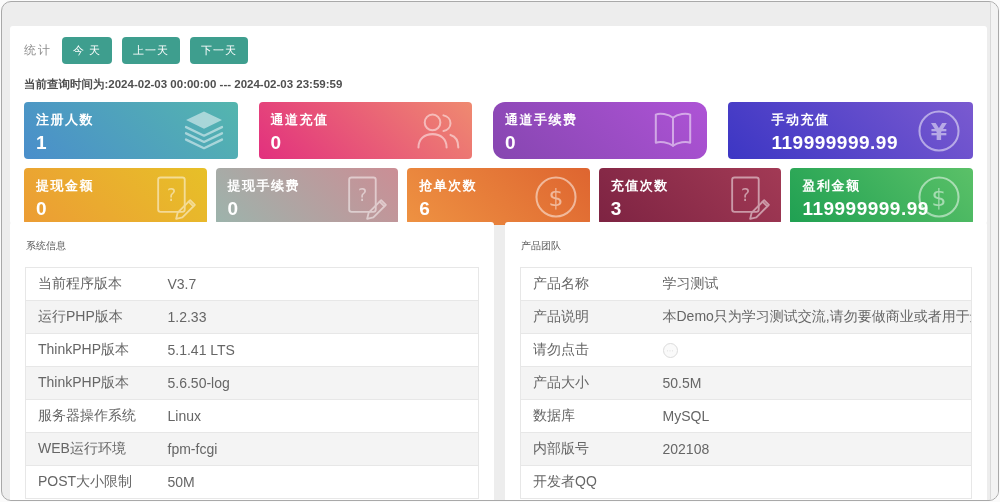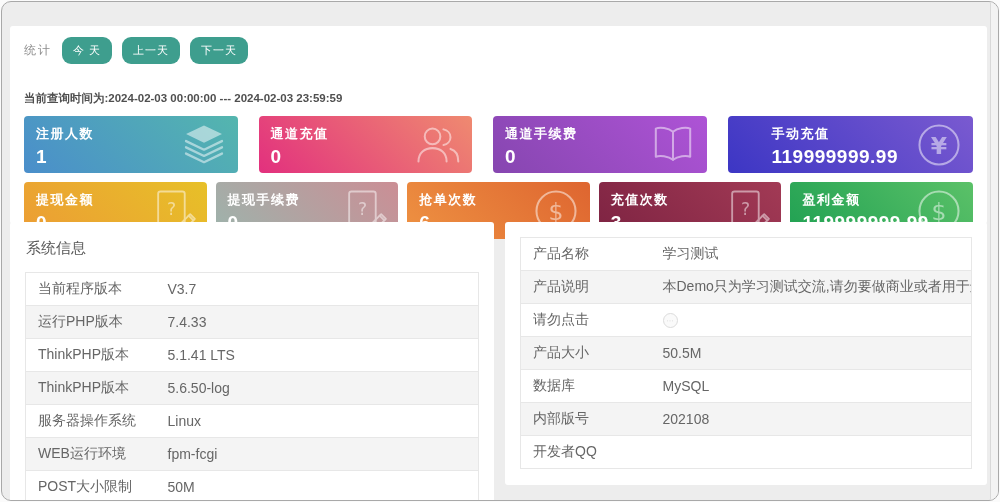--- a/index.html
+++ b/index.html
@@ -14,43 +14,43 @@
   }
   
   .stats-panel {
     position:absolute; left:8px; top:24px; width:977px; height:198px;
     background:#fff; border-radius:3px; padding:11px 14px;
   }
   .stats-header { display:flex; align-items:center; }
   .stats-title { font-size:12px; color:#8c8c8c; letter-spacing:2px; }
   .range-btn {
     margin-left:10px; background:var(--accent,#3e9e8e); color:#fff; border:none;
-    font-size:11px; padding:6px 11px; border-radius:9px; cursor:pointer;
+    font-size:11px; padding:6px 11px; border-radius:4px; cursor:pointer;
     font-family:inherit; letter-spacing:1px;
   }
-  .query-time { margin-top:27px; font-size:11.5px; font-weight:bold; color:#4f4f4f; }
+  .query-time { margin-top:13px; font-size:11.5px; font-weight:bold; color:#4f4f4f; }
   .cards-row { display:flex; margin-top:10px; }
   .cards-row.row1 { gap:21px; }
   .cards-row.row1 .stat-card { flex:1; }
   .cards-row.row2 { gap:9px; margin-top:9px; }
   .cards-row.row2 .stat-card { width:184px;padding-left:12px; }
   .stat-card {
     position:relative; height:57px; border-radius:4px; color:#fff;
     padding:9px 12px; overflow:hidden;
   }
   .stat-label { position:relative; z-index:1; font-size:13px; font-weight:bold; letter-spacing:1.5px; }
   .stat-value { position:relative; z-index:1; font-size:19px; font-weight:bold; margin-top:4px; line-height:1; letter-spacing:.5px; }
   .stat-icon { position:absolute; z-index:0; right:9px; top:50%; transform:translateY(-50%); width:50px; height:50px; opacity:.5; }
   .stat-icon svg { width:100%; height:100%; }
   
   .panels-row { position:absolute; left:8px; top:220px; width:977px; display:flex; gap:11px; align-items:flex-start; }
   .panel { background:#fff; border-radius:3px; padding:15px 15px 16px; }
   .panel.system { width:484px; }
   .panel.product { flex:1; }
-  .panel-title { font-size:15px; color:#595959; margin:2px 0 14px 1px; }
+  .panel-title { font-size:10px; color:#595959; margin:2px 0 14px 1px; }
   .info-table { width:100%; border-collapse:collapse; border:1px solid #e7e7e7; table-layout:fixed; }
   .info-table tr { border-bottom:1px solid #e7e7e7; }
   .info-table tr:last-child { border-bottom:none; }
   .info-table tr:nth-child(even) { background:#f4f4f4; }
   .info-table td { font-size:14px; color:#666; padding:7px 12px; white-space:nowrap; overflow:hidden; }
   .info-table td.label-cell { width:130px; }
   .mini-circle-icon {
     display:inline-block; width:15px; height:15px; border:1px solid #dcdcdc; border-radius:50%;
     background:#fafafa; vertical-align:middle; text-align:center; line-height:13px;
     font-size:7px; color:#cfcfcf; cursor:pointer;
@@ -86,21 +86,21 @@
         <div class="stat-card" style="background: linear-gradient(45deg, rgb(226, 48, 126), rgb(239, 138, 112));">
           <div class="stat-label">通道充值</div>
           <div class="stat-value">0</div>
           <span class="stat-icon"><svg viewBox="0 0 64 64" fill="none" stroke="#fff" stroke-width="2.6" stroke-linecap="round" stroke-linejoin="round">
               <circle cx="25" cy="21" r="10"></circle>
               <path d="M7 53 c0-11 8-17 18-17 s18 6 18 17"></path>
               <path d="M39 12 c5 1 9 5 9 10 s-4 9-9 10"></path>
               <path d="M48 37 c7 2 10 8 10 16"></path>
             </svg></span>
         </div>
-        <div class="stat-card" style="background: linear-gradient(45deg, rgb(134, 70, 176), rgb(174, 83, 214));">
+        <div class="stat-card" style="background: linear-gradient(45deg, rgb(134, 70, 176), rgb(174, 83, 214)); border-radius: 12px;">
           <div class="stat-label">通道手续费</div>
           <div class="stat-value">0</div>
           <span class="stat-icon"><svg viewBox="0 0 64 64" fill="none" stroke="#fff" stroke-width="2.6" stroke-linecap="round" stroke-linejoin="round">
               <path d="M32 15 C26 10 15 9 10 11 L10 47 C15 45 26 46 32 51 C38 46 49 45 54 47 L54 11 C49 9 38 10 32 15 Z"></path>
               <path d="M32 15 L32 51"></path>
             </svg></span>
         </div>
         <div class="stat-card" style="background: linear-gradient(45deg, rgb(60, 54, 196), rgb(122, 90, 208)); padding-left: 44px;">
           <div class="stat-label">手动充值</div>
           <div class="stat-value">119999999.99</div>
@@ -164,21 +164,21 @@
     <div class="panel system">
       <div class="panel-title">系统信息</div>
       <table class="info-table">
         <tbody id="system-info-body">
             <tr>
               <td class="label-cell">当前程序版本</td>
               <td>V3.7</td>
             </tr>
             <tr>
               <td class="label-cell">运行PHP版本</td>
-              <td>7.4.33</td>
+              <td>1.2.33</td>
             </tr>
             <tr>
               <td class="label-cell">ThinkPHP版本</td>
               <td>5.1.41 LTS</td>
             </tr>
             <tr>
               <td class="label-cell">ThinkPHP版本</td>
               <td>5.6.50-log</td>
             </tr>
             <tr>
@@ -190,20 +190,21 @@
               <td>fpm-fcgi</td>
             </tr>
             <tr>
               <td class="label-cell">POST大小限制</td>
               <td>50M</td>
             </tr>
           </tbody>
       </table>
     </div>
     <div class="panel product">
+      <div class="panel-title">产品团队</div>
       <table class="info-table">
         <tbody id="product-team-body">
             <tr>
               <td class="label-cell">产品名称</td>
               <td>学习测试</td>
             </tr>
             <tr>
               <td class="label-cell">产品说明</td>
               <td>本Demo只为学习测试交流,请勿要做商业或者用于违法行为,一切后果自负.</td>
             </tr>

